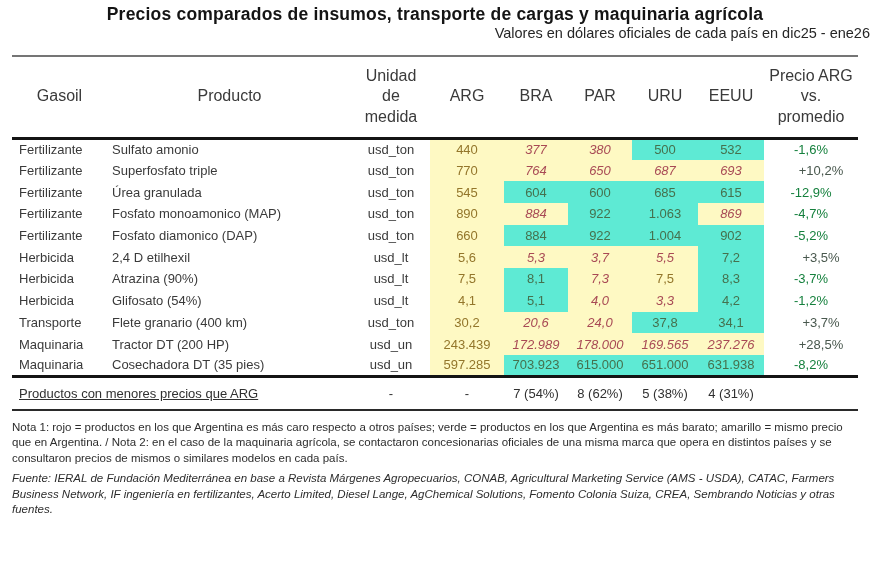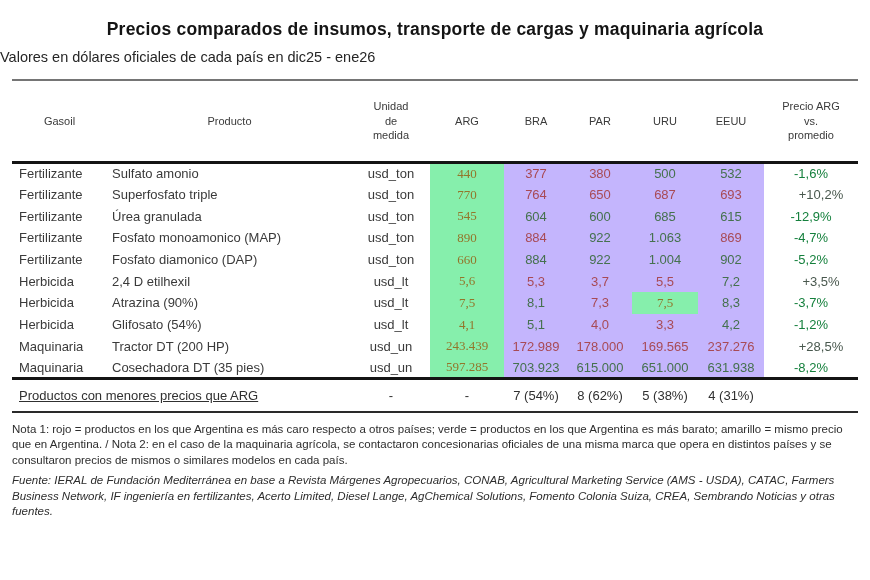--- a/index.html
+++ b/index.html
@@ -2,47 +2,47 @@
 <html><head>
 <meta charset="utf-8">
 <style>
   html,body{margin:0;padding:0;background:#ffffff;}
   .page{
     width:870px;height:580px;background:#ffffff;overflow:hidden;
     font-family:"Liberation Sans",sans-serif;position:relative;
   }
   .title{
     text-align:center;font-weight:bold;font-size:17.5px;color:#141414;
-    padding-top:19px;letter-spacing:.2px;
+    padding-top:4px;letter-spacing:.2px;
   }
   .subtitle{
-    text-align:left;font-size:14.5px;color:#262626;margin-top:9px;
+    text-align:right;font-size:14.5px;color:#262626;
   }
   table.price{
     border-collapse:collapse;table-layout:fixed;width:846px;
     margin:14px 12px 0 12px;border-top:2px solid #757575;
   }
   thead tr{height:82px;}
   thead th{
-    font-weight:normal;font-size:11px;color:#3a3a3a;text-align:center;
+    font-weight:normal;font-size:16px;color:#3a3a3a;text-align:center;
     vertical-align:middle;white-space:pre-line;line-height:1.3;
     border-bottom:3px solid #141414;
   }
   tbody tr{height:21.7px;}
   tbody td{
     font-size:13px;color:#3a3a3a;white-space:nowrap;vertical-align:middle;
     padding:0;
   }
   tbody tr:last-child td{border-bottom:3px solid #141414;}
   .c0{text-align:left;padding-left:7px;}
   .c1{text-align:left;padding-left:5px;}
   .c2,.c3,.c4,.c5,.c6,.c7,.c8{text-align:center;}
-  .bg-y{background:#86efac;color:#93762b;font-family:Liberation Serif, serif;}
-  .bg-r{background:#c4b5fd;color:#a84a55;}
-  .bg-g{background:#c4b5fd;color:#45714e;}
+  .bg-y{background:#fef9c3;color:#93762b;}
+  .bg-r{background:#fef9c3;color:#a84a55;font-style:italic;}
+  .bg-g{background:#5eead4;color:#45714e;}
   .neg{color:#15803d;}
   .pos{color:#49584e;padding-left:20px;}
   tfoot tr{height:33px;}
   tfoot td{
     font-size:13px;color:#303030;border-bottom:2px solid #2a2a2a;
     text-align:center;vertical-align:middle;white-space:nowrap;
   }
   tfoot td.sum-label{text-align:left;padding-left:7px;text-decoration:underline;}
   .notes{
     margin:9px 12px 0 12px;font-size:11.5px;color:#2d2d2d;line-height:1.35;
@@ -171,20 +171,31 @@
           <td class="c1">Glifosato (54%)</td>
           <td class="c2">usd_lt</td>
           <td class="c3 bg-y">4,1</td>
           <td class="c4 bg-g">5,1</td>
           <td class="c5 bg-r">4,0</td>
           <td class="c6 bg-r">3,3</td>
           <td class="c7 bg-g">4,2</td>
           <td class="c8 neg">-1,2%</td>
         </tr>
         <tr>
+          <td class="c0">Transporte</td>
+          <td class="c1">Flete granario (400 km)</td>
+          <td class="c2">usd_ton</td>
+          <td class="c3 bg-y">30,2</td>
+          <td class="c4 bg-r">20,6</td>
+          <td class="c5 bg-r">24,0</td>
+          <td class="c6 bg-g">37,8</td>
+          <td class="c7 bg-g">34,1</td>
+          <td class="c8 pos">+3,7%</td>
+        </tr>
+        <tr>
           <td class="c0">Maquinaria</td>
           <td class="c1">Tractor DT (200 HP)</td>
           <td class="c2">usd_un</td>
           <td class="c3 bg-y">243.439</td>
           <td class="c4 bg-r">172.989</td>
           <td class="c5 bg-r">178.000</td>
           <td class="c6 bg-r">169.565</td>
           <td class="c7 bg-r">237.276</td>
           <td class="c8 pos">+28,5%</td>
         </tr>

